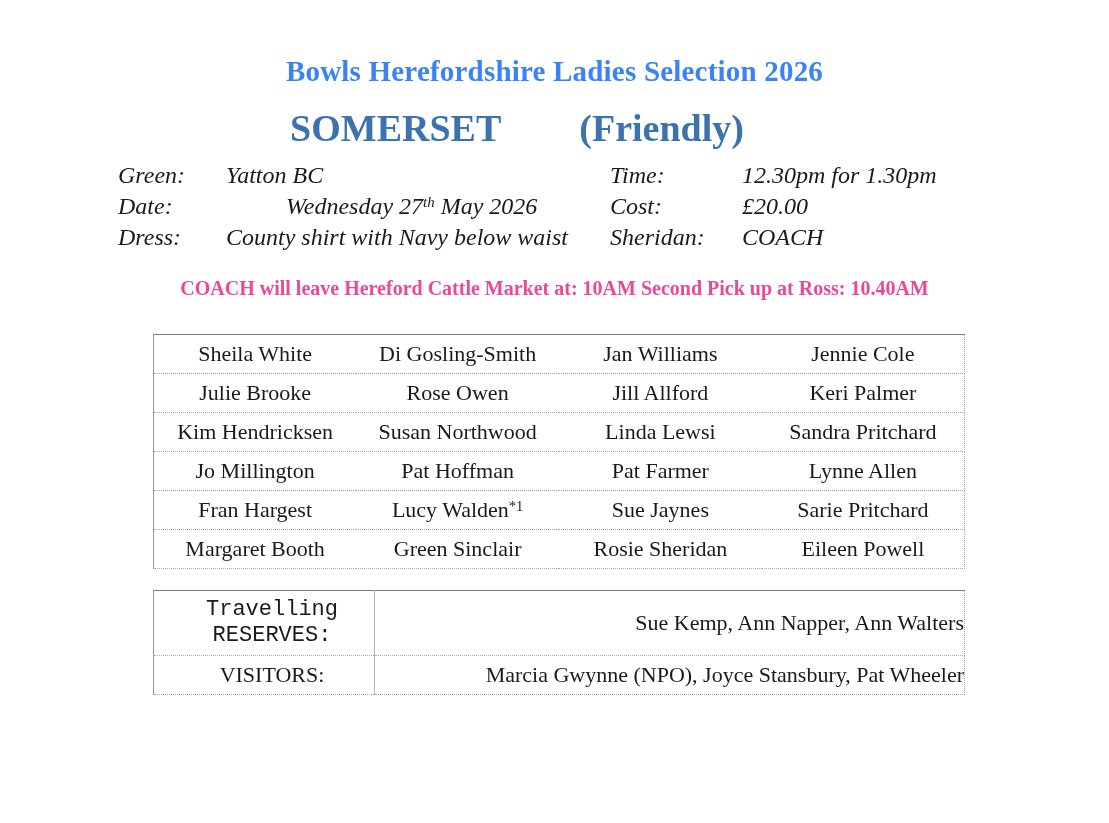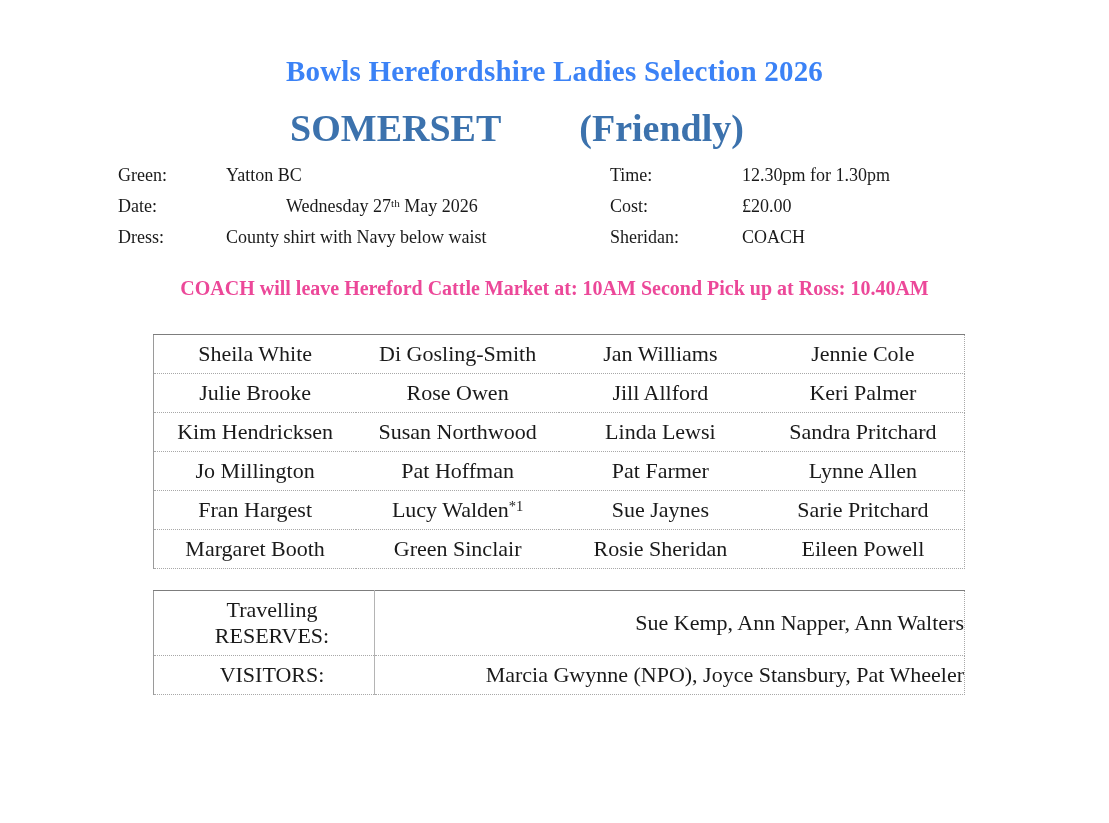--- a/index.html
+++ b/index.html
@@ -58,22 +58,23 @@
     display: inline-block;
     margin-left: 78px;
   }
 
   
   .info {
     position: absolute;
     left: 118px;
     top: 160px;
     width: 900px;
-    font-size: 18px;
+    font-size: 24px;
     line-height: 31px;
+    font-style: italic;
   }
   .info-row {
     position: relative;
     height: 31px;
     white-space: nowrap;
   }
   .lbl-left {
     position: absolute;
     left: 0;
     top: 0;
@@ -166,21 +167,21 @@
     padding-left: 16px;
     border-left: 1px solid #9a9a9a;
     border-right: 1px solid #b4b4b4;
   }
   .tbl-extra td.v {
     text-align: right;
     padding-left: 12px;
     white-space: nowrap;
   }
   .tbl-extra tr:first-child td { border-top: 1px solid #7d7d7d; }
-  .tbl-extra td.k .ln { display: block; }
+  .tbl-extra td.k .ln { display: block; font-family: Liberation Mono, monospace; }
 </style>
 </head>
 <body>
 
 <div class="page">
 
   <div class="title-main">Bowls Herefordshire Ladies Selection 2026</div>
 
   <div class="title-sub">
     <span class="opp">SOMERSET</span><span class="kind">(Friendly)</span>

